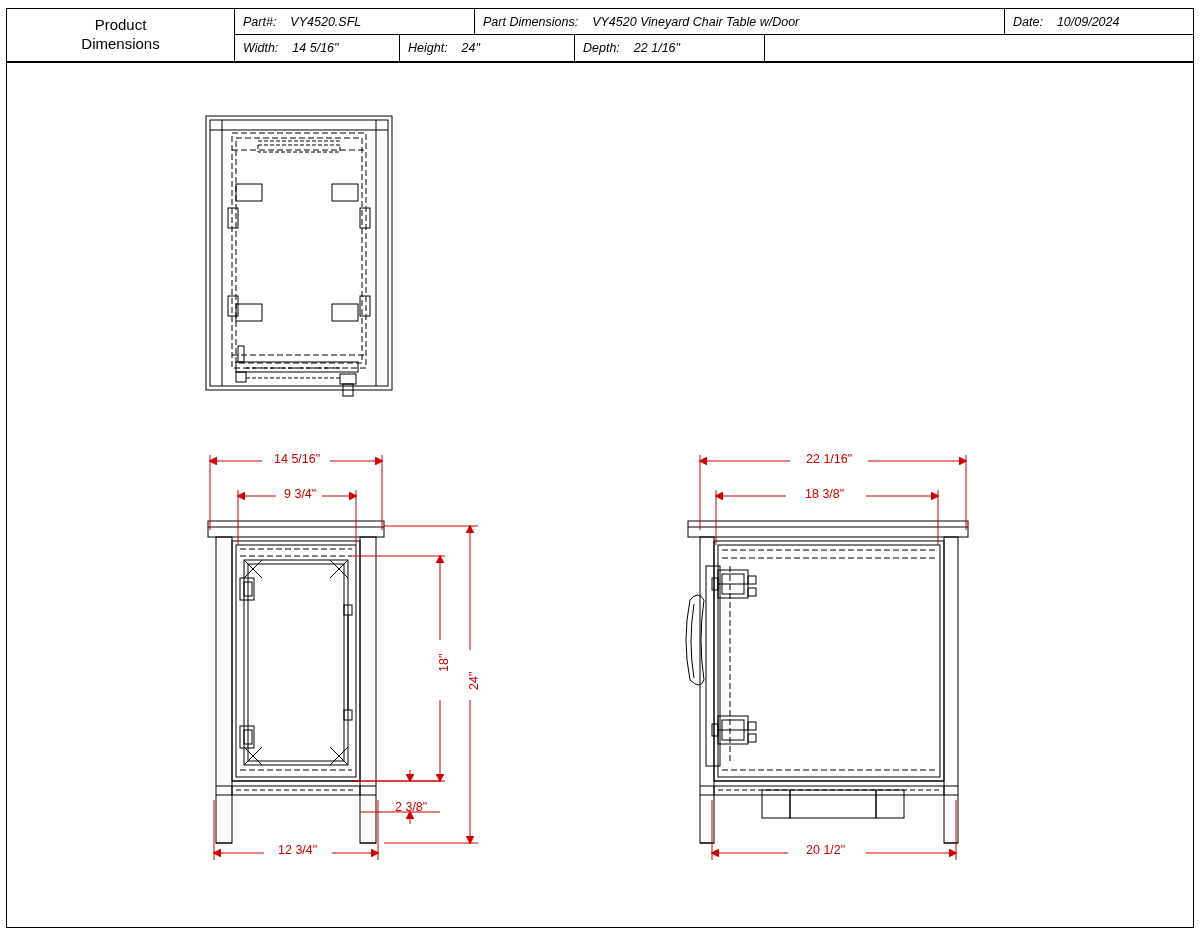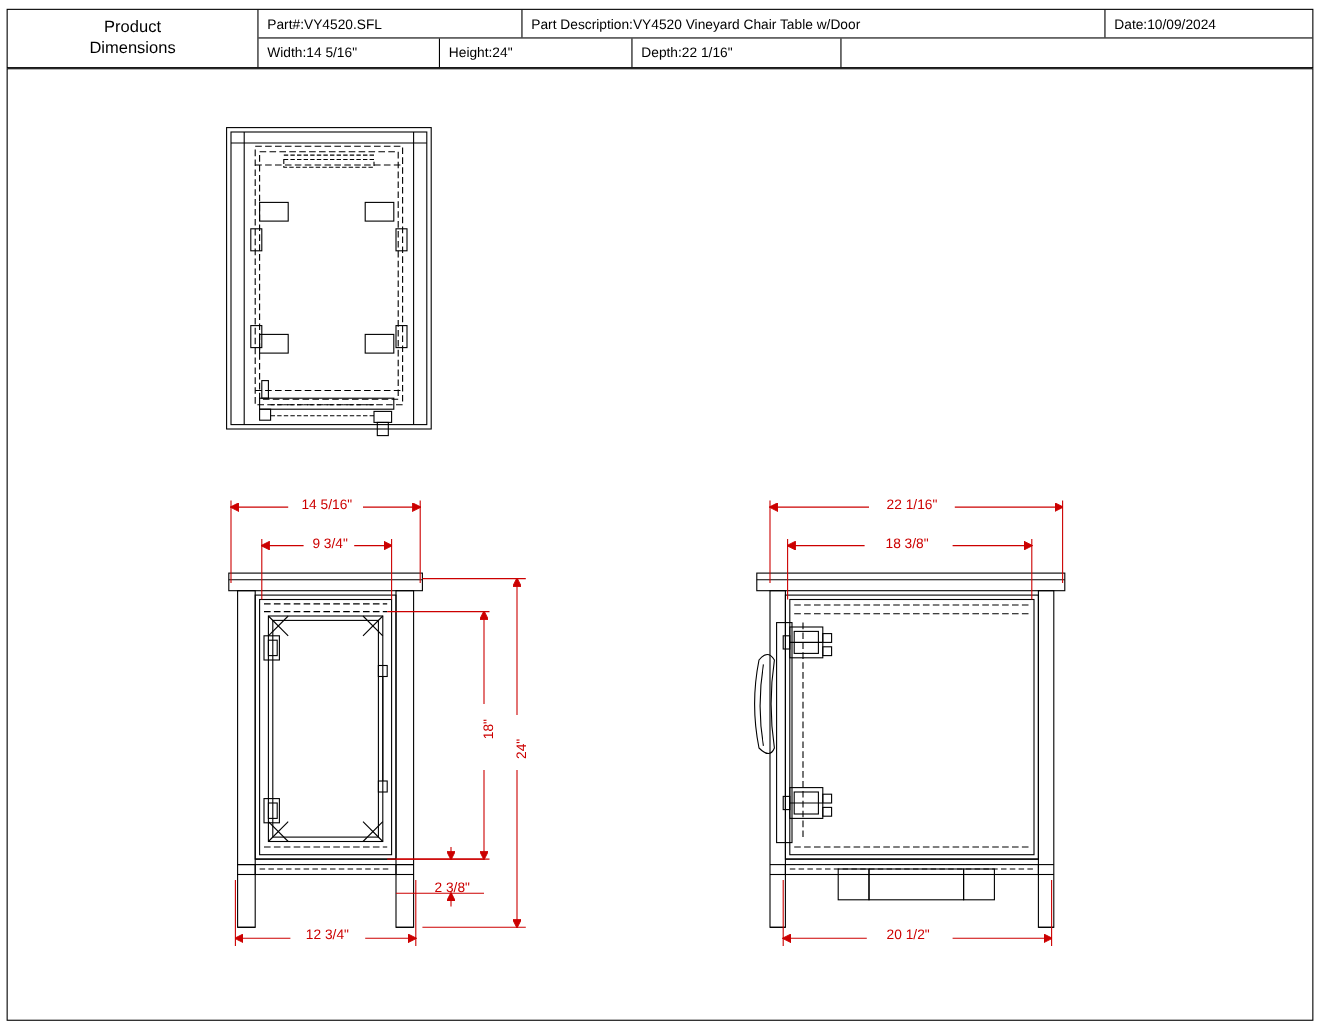--- a/index.html
+++ b/index.html
@@ -25,34 +25,35 @@
     top: 8px;
     width: 1188px;
     height: 54px;
     border: 1px solid #000;
     box-sizing: border-box;
   }
   .tb-row {
     display: flex;
     height: 26px;
     box-sizing: border-box;
+    font-style: italic;
   }
   .tb-row.first { border-bottom: 1px solid #000; }
   .tb-cell {
     box-sizing: border-box;
     display: flex;
     align-items: center;
     font-size: 12.5px;
     padding-left: 8px;
     white-space: nowrap;
     overflow: hidden;
   }
   .tb-cell.sep { border-right: 1px solid #000; }
   .tb-label { color: #000; }
-  .tb-value { }
+  .tb-value { margin-left: 14px; }
   .tb-title {
     position: absolute;
     left: 0;
     top: 0;
     width: 228px;
     height: 52px;
     border-right: 1px solid #000;
     box-sizing: border-box;
     display: flex;
     flex-direction: column;
@@ -107,21 +108,21 @@
       <div>Product</div>
       <div>Dimensions</div>
     </div>
     <div class="tb-right">
       <div class="tb-row first">
         <div class="tb-cell sep" style="width:240px">
           <span class="tb-label">Part#:</span>
           <span class="tb-value">VY4520.SFL</span>
         </div>
         <div class="tb-cell sep" style="width:530px">
-          <span class="tb-label">Part Description:</span>
+          <span class="tb-label">Part Dimensions:</span>
           <span class="tb-value">VY4520 Vineyard Chair Table w/Door</span>
         </div>
         <div class="tb-cell" style="width:188px">
           <span class="tb-label">Date:</span>
           <span class="tb-value">10/09/2024</span>
         </div>
       </div>
       <div class="tb-row">
         <div class="tb-cell sep" style="width:165px">
           <span class="tb-label">Width:</span>

